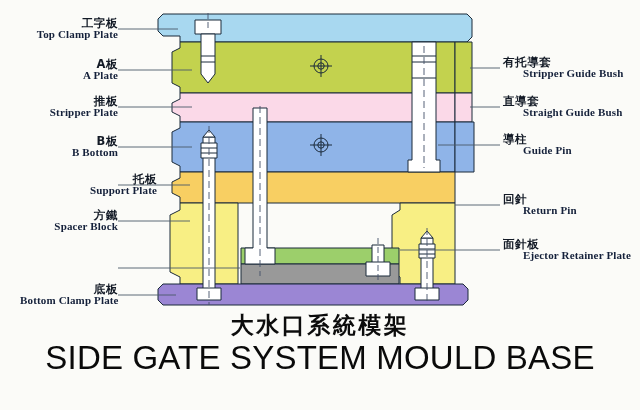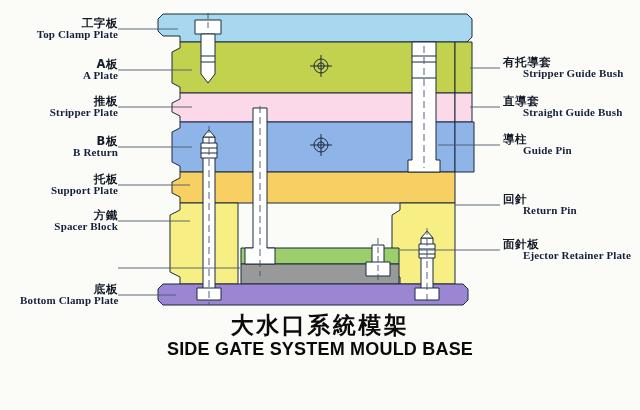--- a/index.html
+++ b/index.html
@@ -41,22 +41,22 @@
   #title .t-cn{
     font-family:"DejaVu Sans",sans-serif;
     font-weight:700;
     font-size:23px;
     color:#0c0c0c;
     letter-spacing:2.5px;
     line-height:1.18;
   }
   #title .t-en{
     font-family:"Liberation Sans",sans-serif;
-    font-weight:700;
-    font-size:18px;
+    font-weight:400;
+    font-size:33px;
     color:#0a0a0a;
     letter-spacing:.2px;
     line-height:1.14;
   }
   svg{display:block;}
 </style>
 </head>
 <body>
 
 <div id="stage">
@@ -175,24 +175,24 @@
     <div class="en">A Plate</div>
   </div>
 
   <div class="label left" style="left:0;width:118px;top:95px;">
     <div class="cn">推板</div>
     <div class="en">Stripper Plate</div>
   </div>
 
   <div class="label left" style="left:0;width:118px;top:135px;">
     <div class="cn">B板</div>
-    <div class="en">B Return</div>
-  </div>
-
-  <div class="label left" style="left:0;width:118px;top:173px;">
+    <div class="en">B Bottom</div>
+  </div>
+
+  <div class="label left" style="left:0;width:118px;top:173px;padding-left:39px;">
     <div class="cn">托板</div>
     <div class="en">Support Plate</div>
   </div>
 
   <div class="label left" style="left:0;width:118px;top:209px;">
     <div class="cn">方鐵</div>
     <div class="en">Spacer Block</div>
   </div>
 
 

